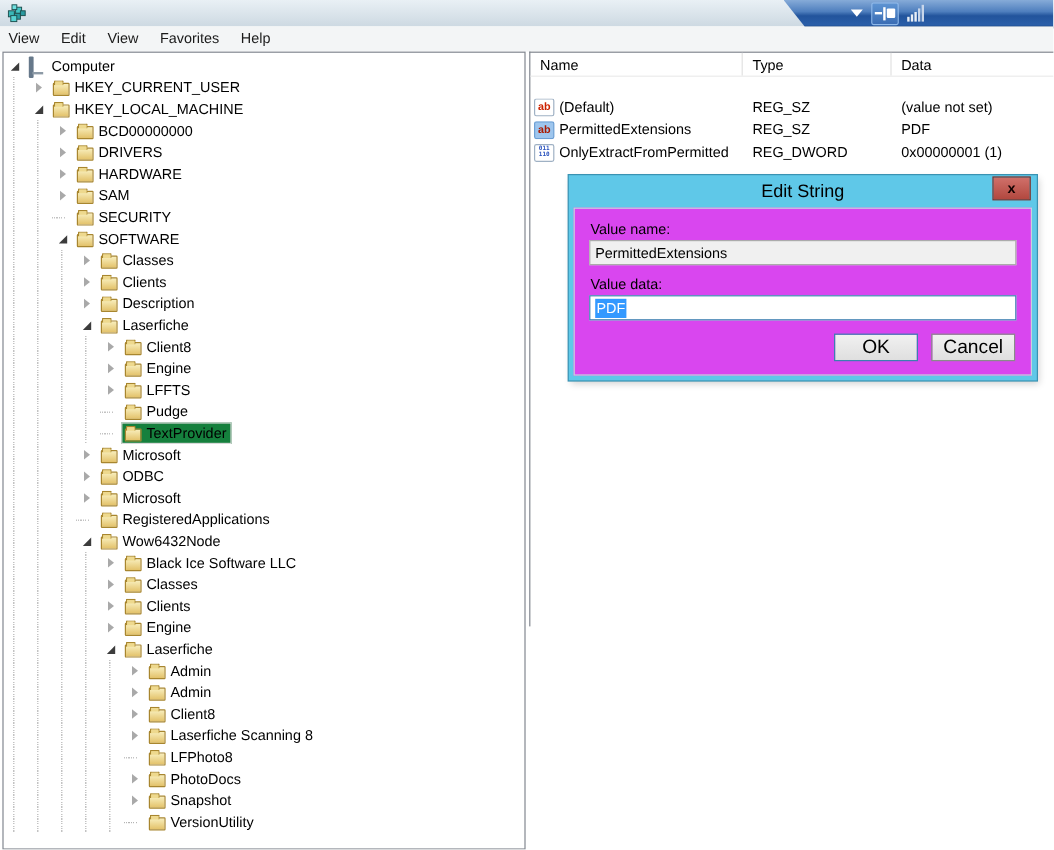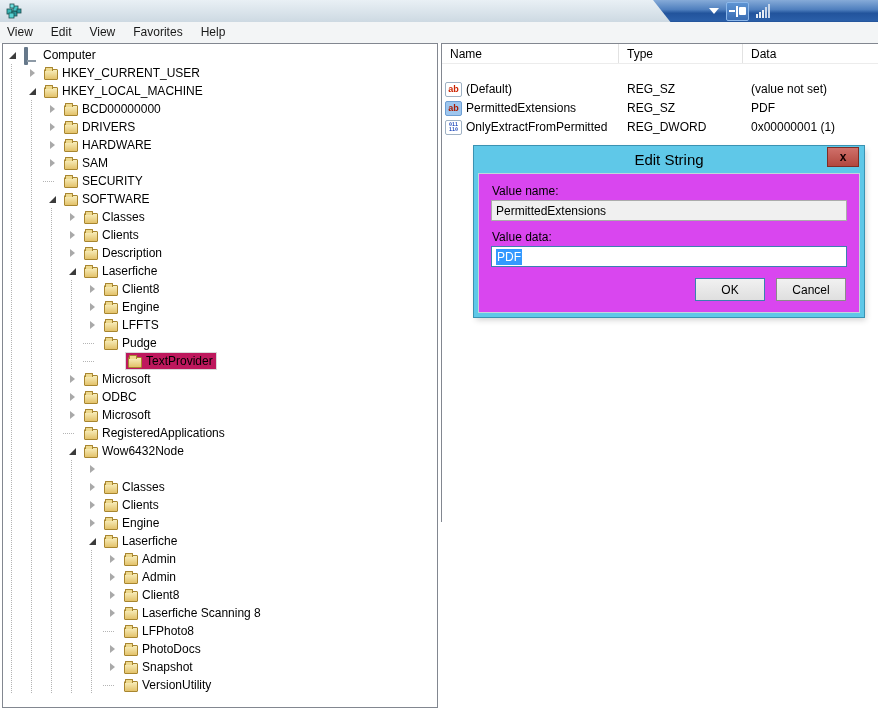--- a/index.html
+++ b/index.html
@@ -65,21 +65,21 @@
   .tind { flex:0 0 20px; height:18px;
     background-image:repeating-linear-gradient(to bottom,#b4b4b4 0,#b4b4b4 1px,transparent 1px,transparent 2px);
     background-size:1px 18px; background-position:8px 0; background-repeat:no-repeat; }
   .texp { flex:0 0 18px; height:18px; display:flex; align-items:center; justify-content:center; }
   .tri-right { width:0; height:0; border-top:4px solid transparent; border-bottom:4px solid transparent; border-left:5px solid #a9a9a9; }
   .tri-exp { width:0; height:0; border-bottom:7px solid #3c3c3c; border-left:7px solid transparent; }
   .tleaf { flex:0 0 18px; height:18px;
     background-image:repeating-linear-gradient(to right,#b4b4b4 0,#b4b4b4 1px,transparent 1px,transparent 2px);
     background-size:12px 1px; background-position:0 9px; background-repeat:no-repeat; }
   .tnode { display:flex; align-items:center; gap:4px; padding:1px 3px 1px 2px; border:1px solid transparent; }
-  .tnode.sel { background:#be185d; border-color:#d9d9d9;margin-left:24px; }
+  .tnode.sel { background:#15803d; border-color:#d9d9d9; }
   .icon-folder { position:relative; width:14px; height:11px; margin-top:2px;
     background:linear-gradient(#f8eebc,#e3c26a); border:1px solid #a8862f; border-radius:1px; }
   .icon-folder::before { content:""; position:absolute; top:-3px; left:0px; width:6px; height:3px;
     background:#eed98e; border:1px solid #a8862f; border-bottom:none; border-radius:1px 1px 0 0; }
   .icon-computer { position:relative; width:15px; height:13px; }
   .icon-computer .scr { width:15px; height:10px; border:2px solid #66788a;
     background:linear-gradient(135deg,#9fe0ef,#2f6fae); border-radius:1px; }
   .icon-computer .base { position:absolute; left:3px; bottom:0; width:9px; height:2px; background:#8d9aa6; }
 
   
@@ -115,21 +115,21 @@
   }
   .dlabel { position:absolute; left:13px; color:#000; }
   .lbl-name { top:10px; } .lbl-data { top:56px; }
   .dinput { position:absolute; left:12px; right:12px; height:21px; padding:2px 4px; font-size:12px;
     display:flex; align-items:center; }
   .in-name { top:26px; background:#f0f0f0; border:1px solid #ababab; }
   .in-data { top:72px; background:#fff; border:1px solid #3c7fb1; }
   .selhl { background:#3399ff; color:#fff; padding:1px 1px; }
   .dbtn { position:absolute; top:104px; width:70px; height:23px;
     background:linear-gradient(#f1f1f1,#dfdfdf); display:flex; align-items:center; justify-content:center;
-    color:#000; font-size:12px; }
+    color:#000; font-size:16px; }
   .btn-ok { left:216px; border:1px solid #3c7fb1; }
   .btn-cancel { left:297px; border:1px solid #8a8a8a; }
 </style>
 </head>
 <body>
 
 <div class="titlebar">
   <svg class="app-icon" viewBox="0 0 17 16">
     <g stroke="#1d4f4f" stroke-width="0.8">
       <rect x="1" y="6" width="5" height="5" fill="#39b7b7"></rect>
@@ -431,20 +431,24 @@
         <span>Wow6432Node</span>
       </span>
     </div>
     <div class="trow">
       <span class="tind"></span>
       <span class="tind"></span>
       <span class="tind"></span>
       <span class="tind"></span>
       <span class="texp">
         <span class="tri-right"></span>
+      </span>
+      <span class="tnode">
+        <span class="icon-folder"></span>
+        <span>Black Ice Software LLC</span>
       </span>
     </div>
     <div class="trow">
       <span class="tind"></span>
       <span class="tind"></span>
       <span class="tind"></span>
       <span class="tind"></span>
       <span class="texp">
         <span class="tri-right"></span>
       </span>

